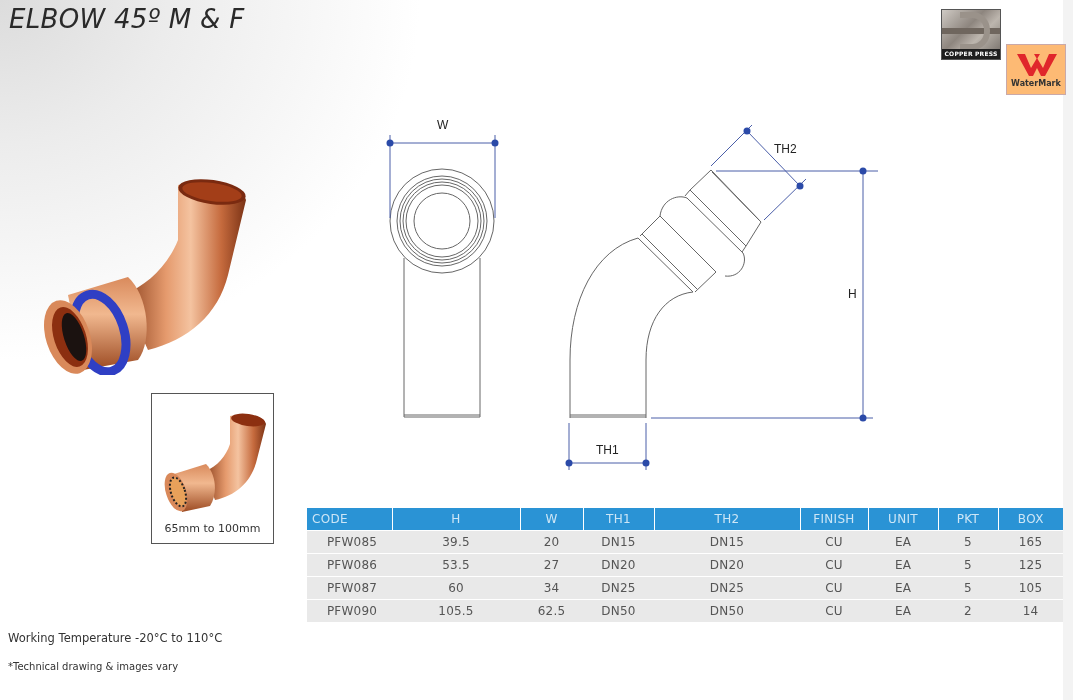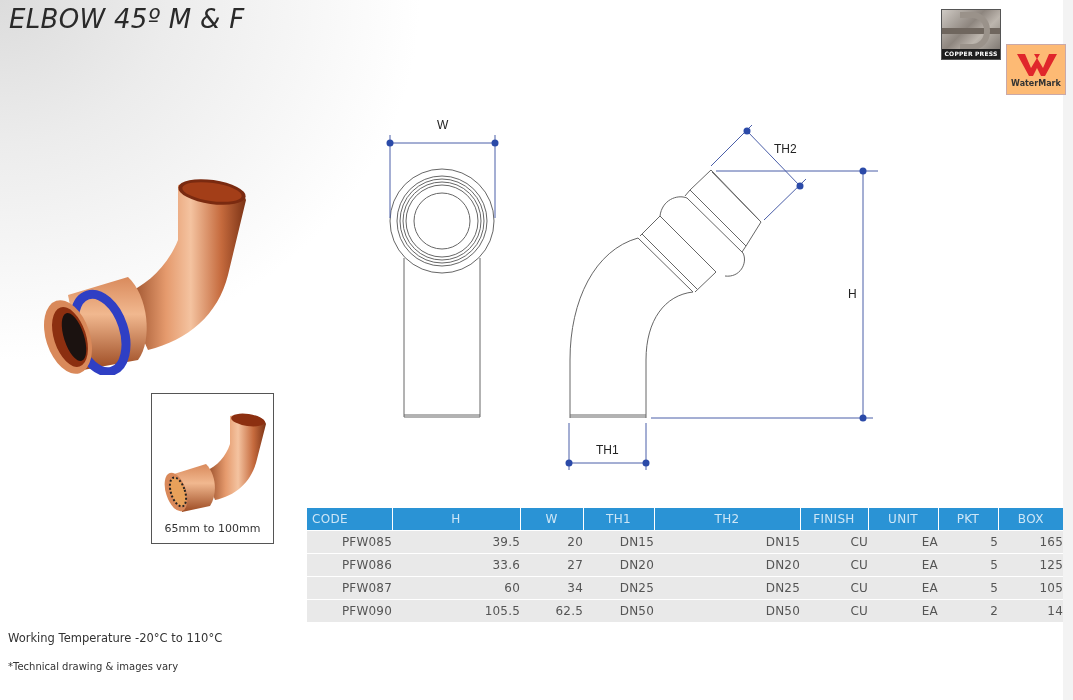--- a/index.html
+++ b/index.html
@@ -87,25 +87,25 @@
   .spec-table th {
     background: #2a93d5; color: #cde6f6; font-weight: normal;
     font-size: 12px; height: 22px; text-align: center;
     border-right: 1px solid #ffffff;
     letter-spacing: 0.3px;
   }
   .spec-table th:first-child { text-align: left; padding-left: 5px; }
   .spec-table th:last-child { border-right: none; }
   .spec-table td {
     background: #e9e9e9; color: #555; font-size: 12px;
-    height: 23px; text-align: right;
+    height: 23px; text-align: center;
     border-top: 1px solid #ffffff;
     letter-spacing: 0.2px;
   }
-  .spec-table td:first-child { text-align: right; padding-left: 5px; }
+  .spec-table td:first-child { text-align: center; padding-left: 5px; }
 </style>
 </head>
 <body>
 
 <div class="bg-gradient"></div>
 <div class="right-strip"></div>
 
 <h1 class="title">ELBOW 45º M &amp; F</h1>
 
 <div class="badge-copper">
@@ -266,21 +266,21 @@
       <td>20</td>
       <td>DN15</td>
       <td>DN15</td>
       <td>CU</td>
       <td>EA</td>
       <td>5</td>
       <td>165</td>
     </tr>
     <tr>
       <td>PFW086</td>
-      <td>33.6</td>
+      <td>53.5</td>
       <td>27</td>
       <td>DN20</td>
       <td>DN20</td>
       <td>CU</td>
       <td>EA</td>
       <td>5</td>
       <td>125</td>
     </tr>
     <tr>
       <td>PFW087</td>

